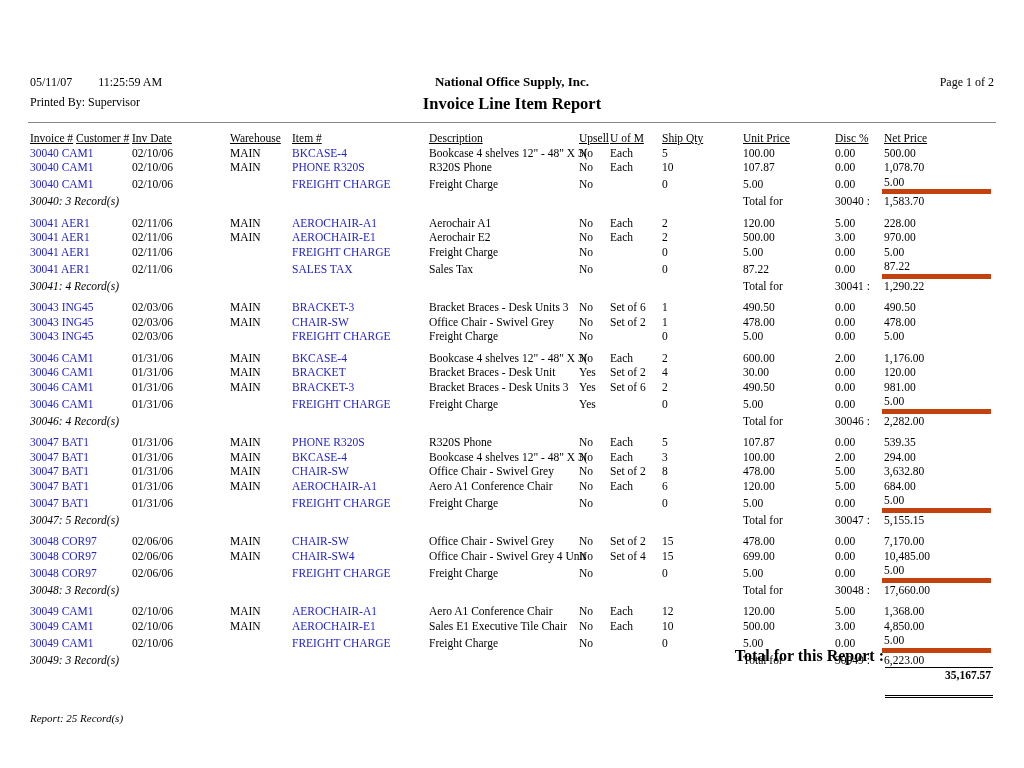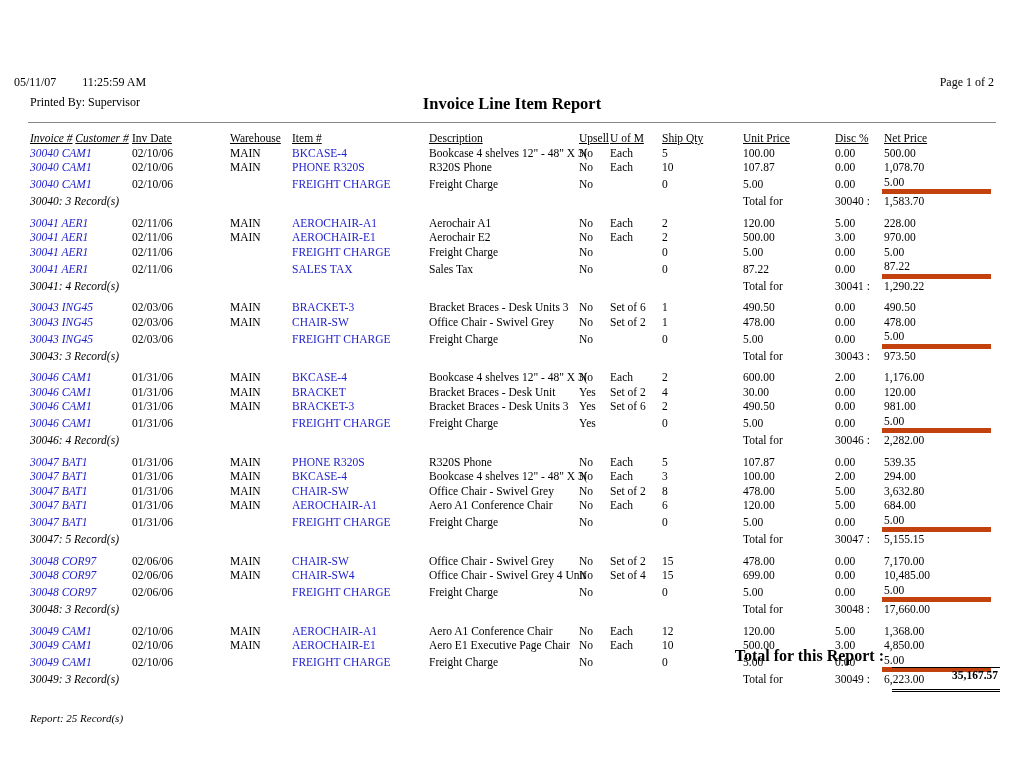--- a/index.html
+++ b/index.html
@@ -1,57 +1,58 @@
 <!DOCTYPE html>
 <html><head>
 <meta charset="utf-8">
 <style>
   html,body { margin:0; padding:0; background:#fff; }
   body { width:1024px; height:768px; overflow:hidden; font-family:"Liberation Serif", serif; color:#000; }
   .page { position:relative; width:1024px; height:768px; background:#fff; }
 
   
-  .hdr-left { position:absolute; left:14px; top:75px; font-size:12px; white-space:nowrap; }
+  .hdr-left { position:absolute; left:30px; top:75px; font-size:12px; white-space:nowrap; }
   .hdr-left .time { margin-left:26px; }
   .hdr-printed { position:absolute; left:30px; top:95px; font-size:12px; }
   .hdr-company { position:absolute; left:0; right:0; top:74px; text-align:center; font-weight:bold; font-size:13px; }
   .hdr-title { position:absolute; left:0; right:0; top:94px; text-align:center; font-weight:bold; font-size:16.5px; }
   .hdr-page { position:absolute; right:30px; top:75px; font-size:12px; }
   .divider { position:absolute; left:28px; right:28px; top:122px; border-top:1px solid #888; }
 
   
   table.rpt { position:absolute; left:28px; top:131px; width:963px; table-layout:fixed; border-collapse:collapse; }
   table.rpt td, table.rpt th { padding:0 2px; font-size:11.5px; line-height:14.3px; height:14.5px; white-space:nowrap; vertical-align:bottom; font-weight:normal; text-align:left; overflow:visible; }
   th.colhead { font-weight:bold; }
   th.colhead span { text-decoration:underline; }
-  .c-inv  { text-align:right;font-style:italic; }
+  .c-inv  { text-align:right; }
   .c-date { padding-left:30px; }
   .c-up   { padding-left:6px; }
   .c-qty, .c-unit, .c-disc, .c-net { text-align:right; }
   .c-desc { overflow:hidden; }
   .blue { color:#2222cc; }
   .b { font-weight:bold; }
   td.note { font-style:italic; padding-left:20px; font-size:11px; }
   td.total-amt { border-top:5px solid #c2410c; }
   tr.spacer td { height:7px; line-height:7px; font-size:1px; }
 
   
   .foot-note { position:absolute; left:30px; top:672px; font-style:italic; font-size:11px;margin-top:40px; }
   .foot-total-label { position:absolute; right:140px; top:647px; font-weight:bold; font-size:16px; }
-  .foot-total-amt { position:absolute; right:24px; top:667px; width:104px; text-align:right; font-weight:bold; font-size:11.5px; border-top:1px solid #000; border-bottom:3px double #000; padding:1px 2px 8px 2px; }
+  .foot-total-amt { position:absolute; right:31px; top:667px; width:104px; text-align:right; font-weight:bold; font-size:11.5px; border-top:1px solid #000; border-bottom:3px double #000; padding:1px 2px 14px 2px; }
 </style>
 </head>
 <body>
 
 <div class="page">
 
   <div class="hdr-left">
     <span>05/11/07</span><span class="time">11:25:59 AM</span>
   </div>
   <div class="hdr-printed">Printed By: Supervisor</div>
+  <div class="hdr-company">National Office Supply, Inc.</div>
   <div class="hdr-title">Invoice Line Item Report</div>
   <div class="hdr-page">Page 1 of 2</div>
   <div class="divider"></div>
 
   <table class="rpt">
     <colgroup>
       <col style="width:102px">
         <col style="width:98px">
         <col style="width:62px">
         <col style="width:137px">
@@ -220,26 +221,20 @@
           <td></td>
           <td class="blue">FREIGHT CHARGE</td>
           <td class="c-desc">Freight Charge</td>
           <td class="c-up">No</td>
           <td></td>
           <td class="c-qty">0</td>
           <td class="c-unit">5.00</td>
           <td class="c-disc">0.00</td>
           <td class="c-net">5.00</td>
         </tr>
-        <tr>
-          <td class="note" colspan="8">30043: 3 Record(s)</td>
-          <td class="c-unit b">Total for</td>
-          <td class="c-disc b">30043 :</td>
-          <td class="c-net b total-amt">973.50</td>
-        </tr>
         <tr class="spacer">
           <td colspan="11"></td>
         </tr>
         <tr>
           <td class="c-inv blue">30046 CAM1</td>
           <td class="c-date">01/31/06</td>
           <td>MAIN</td>
           <td class="blue">BKCASE-4</td>
           <td class="c-desc">Bookcase 4 shelves 12" - 48" X 3(</td>
           <td class="c-up">No</td>
@@ -430,21 +425,21 @@
           <td class="c-qty">12</td>
           <td class="c-unit">120.00</td>
           <td class="c-disc">5.00</td>
           <td class="c-net">1,368.00</td>
         </tr>
         <tr>
           <td class="c-inv blue">30049 CAM1</td>
           <td class="c-date">02/10/06</td>
           <td>MAIN</td>
           <td class="blue">AEROCHAIR-E1</td>
-          <td class="c-desc">Aero E1 Executive Page Chair</td>
+          <td class="c-desc">Sales E1 Executive Tile Chair</td>
           <td class="c-up">No</td>
           <td>Each</td>
           <td class="c-qty">10</td>
           <td class="c-unit">500.00</td>
           <td class="c-disc">3.00</td>
           <td class="c-net">4,850.00</td>
         </tr>
         <tr>
           <td class="c-inv blue">30049 CAM1</td>
           <td class="c-date">02/10/06</td>

